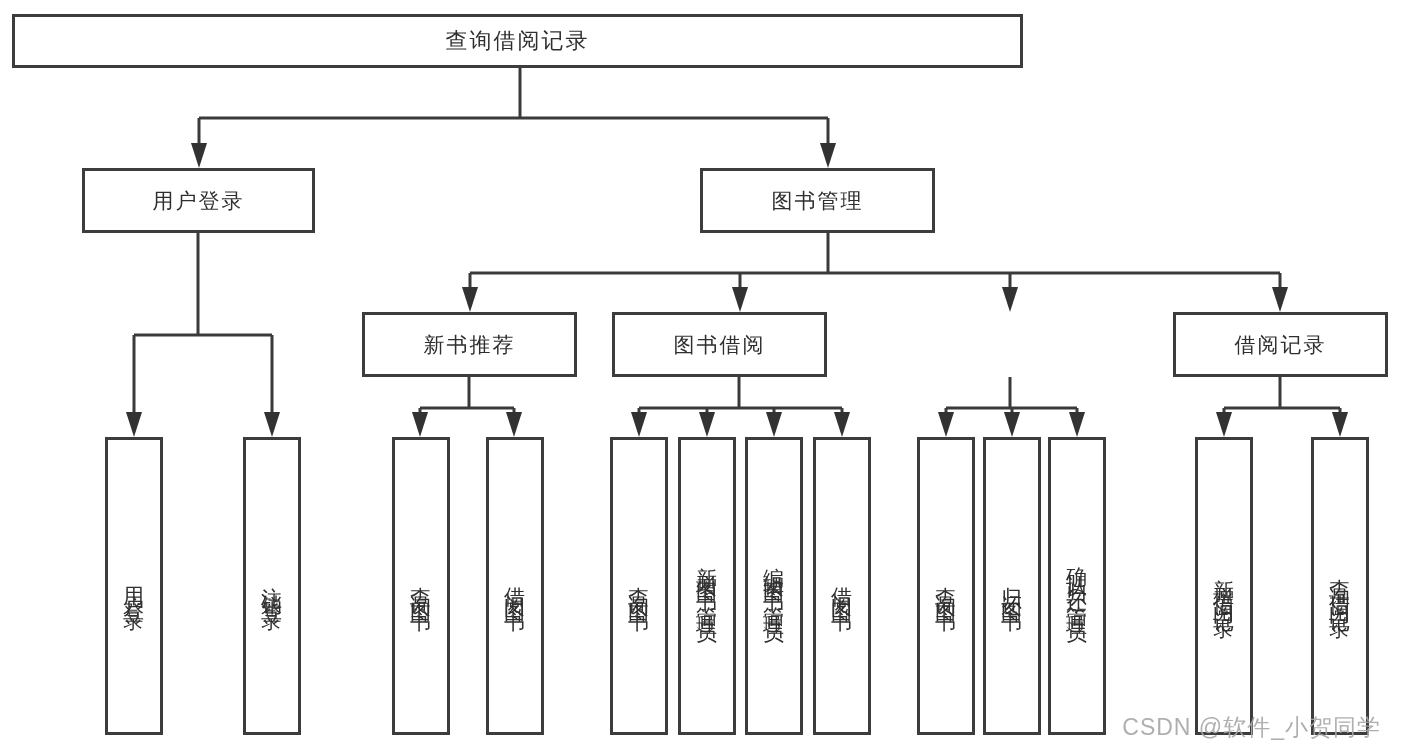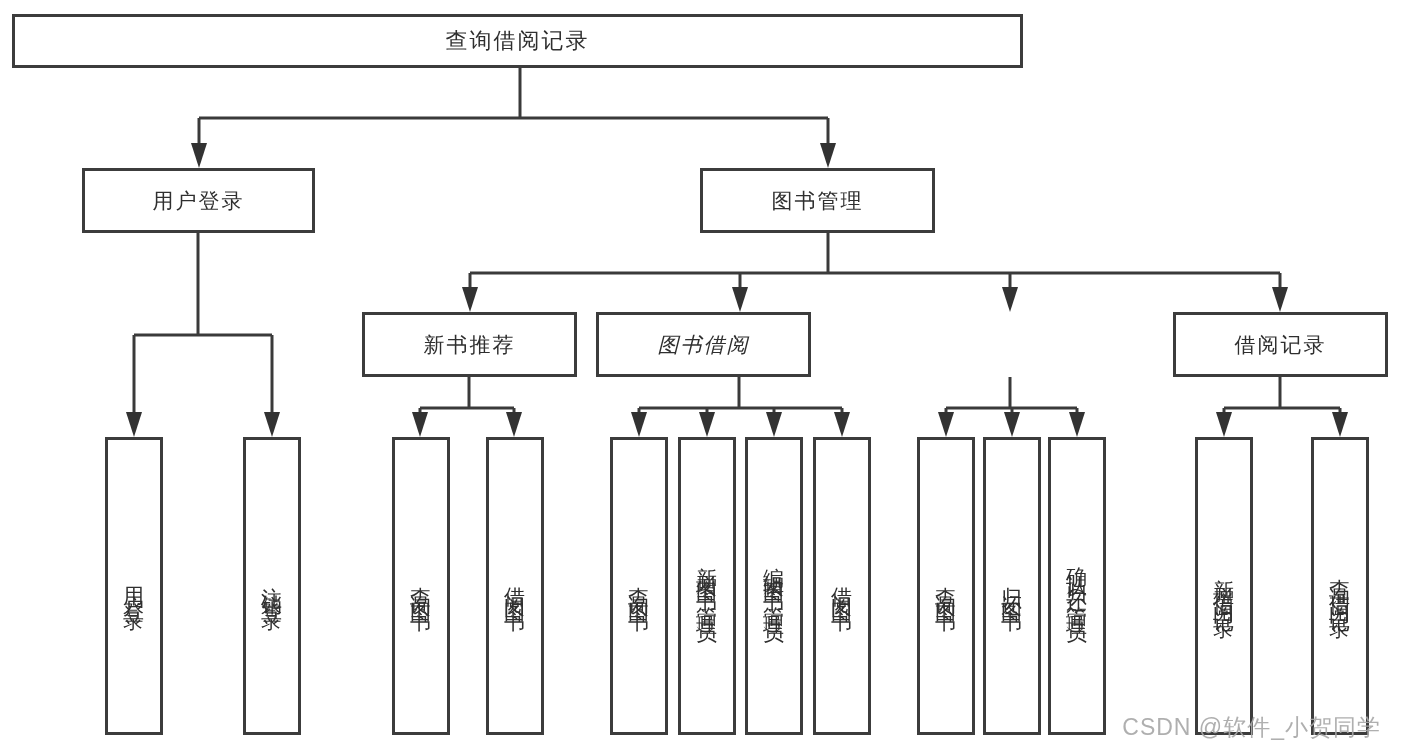--- a/index.html
+++ b/index.html
@@ -36,21 +36,21 @@
     font-size: 21px;
     letter-spacing: 2px;
     white-space: nowrap;
   }
   .node.root-box   { left: 12px;  top: 14px;  width: 1011px; height: 54px; font-size: 22px; }
   .node.lvl2       { top: 168px; height: 65px; }
   .node.login-box  { left: 82px;  width: 233px; }
   .node.manage-box { left: 700px; width: 235px; }
   .node.lvl3       { top: 312px; height: 65px; width: 215px; }
   .node.l3-0 { left: 362px; }
-  .node.l3-1 { left: 596px; font-style: italic; }
+  .node.l3-1 { left: 612px; }
   .node.l3-2 { left: 903px; }
   .node.l3-3 { left: 1173px; }
   .node.leaf {
     top: 437px;
     width: 58px;
     height: 298px;
   }
   .leaf .v-text {
     writing-mode: vertical-rl;
     text-orientation: mixed;

